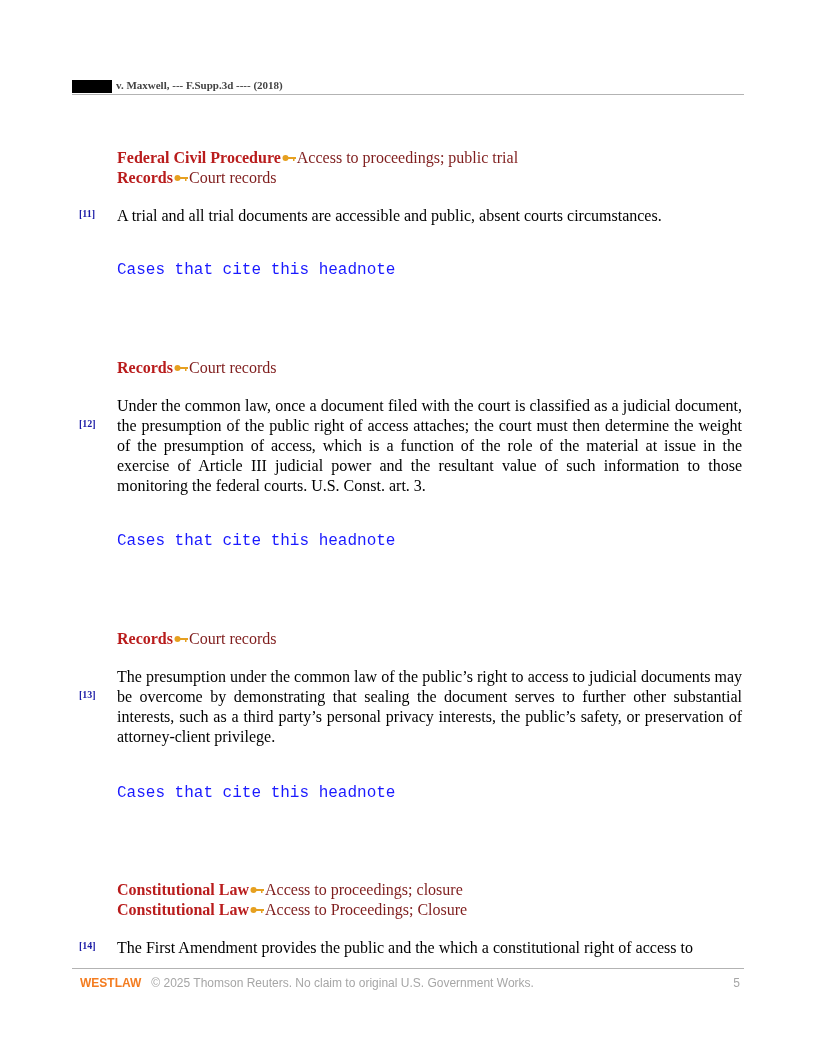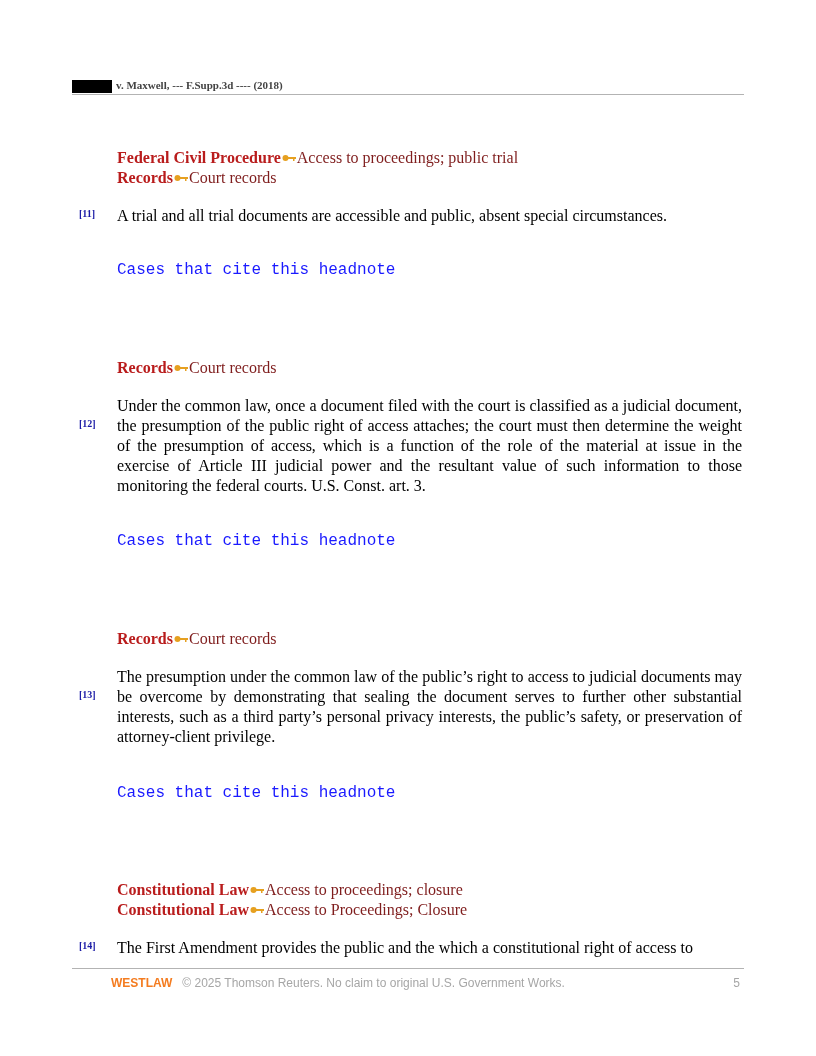--- a/index.html
+++ b/index.html
@@ -16,21 +16,21 @@
     .topic-line { font-size: 16px; line-height: 20px; color: #0000ee; white-space: nowrap; }
     .topic-main { font-weight: bold; color: #b91c1c; cursor: pointer; }
     .topic-sub { color: #7f1d1d; cursor: pointer; }
     .key-icon { display: inline-block; width: 14px; height: 8px; vertical-align: 1px; margin: 0 1px 0 1px; }
 
     .summary { position: absolute; left: 117px; width: 625px; font-size: 16px; line-height: 20px; text-align: justify; }
     .cite-link { position: absolute; left: 117px; font-size: 16px; color: #1a1aff; cursor: pointer; white-space: nowrap; font-family: Liberation Mono, monospace; }
 
     .footer-rule { position: absolute; left: 72px; top: 968px; width: 672px; height: 1px; background: #b3b3b3; }
     .footer { position: absolute; left: 80px; top: 976px; width: 664px; font-family: "Liberation Sans", sans-serif; font-size: 12px; color: #a6a6a6; white-space: nowrap; }
-    .brand { color: #f47c20; font-weight: bold; margin-right: 10px; margin-left: 31px; }
+    .brand { color: #f47c20; font-weight: bold; margin-right: 10px; }
     .page-num { position: absolute; right: 4px; top: 0; color: #a6a6a6; }
   </style>
 </head>
 <body>
 
 <div class="header">
   <div class="redact"></div>
   <span class="header-title">v. Maxwell, --- F.Supp.3d ---- (2018)</span>
 </div>
 <div class="header-rule"></div>
@@ -47,21 +47,21 @@
     </div>
     <div class="topic-line">
       <span class="topic-main">Records</span><svg class="key-icon" viewBox="0 0 14 8">
           <circle cx="3.5" cy="4" r="3" fill="#e6a020"></circle>
           <rect x="5" y="3" width="9" height="2" fill="#e6a020"></rect>
           <rect x="11" y="5" width="1.5" height="2" fill="#e6a020"></rect>
         </svg><span class="topic-sub">Court records</span>
     </div>
   </div>
 </div>
-<div class="summary" style="top:206px;">A trial and all trial documents are accessible and public, absent special circumstances.</div>
+<div class="summary" style="top:206px;">A trial and all trial documents are accessible and public, absent courts circumstances.</div>
 <div class="cite-link" style="top:261px;">Cases that cite this headnote</div>
 
 <div class="headnote" style="top:358px;">
   <span class="hn-num">[12]</span>
   <div class="topics">
     <div class="topic-line">
       <span class="topic-main">Records</span><svg class="key-icon" viewBox="0 0 14 8">
           <circle cx="3.5" cy="4" r="3" fill="#e6a020"></circle>
           <rect x="5" y="3" width="9" height="2" fill="#e6a020"></rect>
           <rect x="11" y="5" width="1.5" height="2" fill="#e6a020"></rect>

